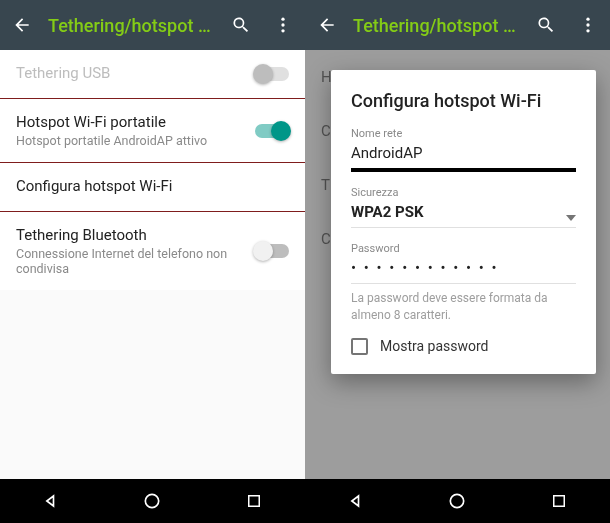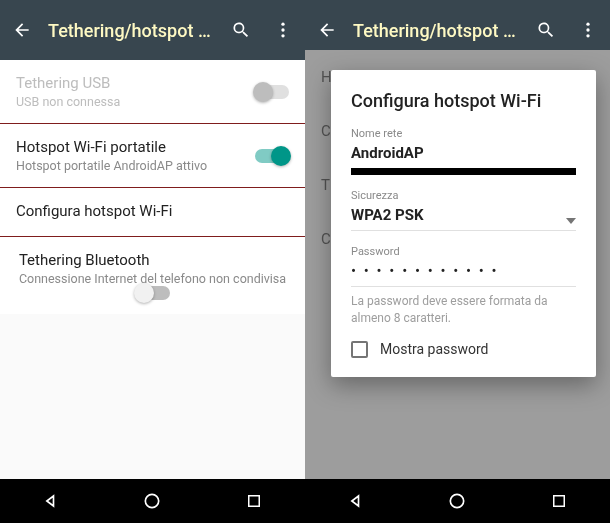--- a/index.html
+++ b/index.html
@@ -2,29 +2,29 @@
 <html><head>
 <meta charset="utf-8">
 <style>
   * { box-sizing: border-box; margin: 0; padding: 0; }
   body { font-family: Roboto, Arial, sans-serif; background: #fff; }
   .container { display: flex; width: 610px; height: 523px; }
   .screen { position: relative; flex: 1; height: 100%; background: #fafafa; overflow: hidden; }
   .screen + .screen { border-left: 0; }
 
   
-  .appbar { height: 60px; background: #38464f; display: flex; align-items: center; padding: 0 10px; color: #fef9c3; }
+  .appbar { height: 50px; background: #38464f; display: flex; align-items: center; padding: 0 10px; color: #84cc16; }
   .appbar .icon { width: 24px; height: 24px; display: flex; align-items: center; justify-content: center; }
   .appbar .title { flex: 1; font-size: 18px; font-weight: 500; padding: 0 14px; white-space: nowrap; overflow: hidden; text-overflow: ellipsis; }
   .appbar .actions { display: flex; gap: 18px; }
 
   
   .list { background: #fff; }
   .item { padding: 14px 16px; display: flex; align-items: center; border-bottom: 1px solid #7f1d1d; }
-  .item:last-child { border-bottom: none; flex-direction: column; }
+  .item:last-child { border-bottom: none; }
   .item .texts { flex: 1; }
   .item .primary { font-size: 15px; color: #222; margin-bottom: 2px; }
   .item .secondary { font-size: 12.5px; color: #8a8a8a; }
   .item.disabled .primary, .item.disabled .secondary { color: #bdbdbd; }
 
   
   .switch { position: relative; width: 34px; height: 14px; border-radius: 7px; background: #bdbdbd; }
   .switch .knob { position: absolute; top: -3px; width: 20px; height: 20px; border-radius: 50%; background: #f1f1f1; box-shadow: 0 1px 3px rgba(0,0,0,0.3); }
   .switch.off .knob { left: -2px; }
   .switch.on { background: #80cbc4; }
@@ -34,21 +34,21 @@
 
   
   .overlay { position: absolute; top: 50px; left: 0; right: 0; bottom: 44px; background: rgba(80,80,80,0.55); }
 
   
   .dialog { position: absolute; top: 70px; left: 26px; right: 14px; background: #fff; border-radius: 2px; box-shadow: 0 8px 24px rgba(0,0,0,0.35); padding: 20px 20px 10px 20px; }
   .dialog .dtitle { font-size: 18px; font-weight: 500; color: #222; margin-bottom: 16px; }
   .field { margin-bottom: 14px; }
   .field .flabel { font-size: 11px; color: #8a8a8a; margin-bottom: 4px; }
   .field .fvalue { font-size: 15px; color: #222; padding-bottom: 6px; border-bottom: 1px solid #e0e0e0; position: relative; }
-  .field.active .fvalue { border-bottom: 7px solid #000000; font-weight: bold; }
+  .field.active .fvalue { border-bottom: 4px solid #000000; }
   .field .dropdown { display: flex; justify-content: space-between; align-items: flex-end; font-weight: bold; }
   .helper { font-size: 12px; color: #9e9e9e; margin-top: 6px; line-height: 1.4; }
   .checkbox-row { display: flex; align-items: center; margin-top: 12px; margin-bottom: 9px; }
   .checkbox { width: 17px; height: 17px; border: 2px solid #757575; border-radius: 2px; margin-right: 12px; }
   .dbuttons { display: flex; justify-content: flex-end; gap: 24px; padding-top: 10px; }
   .dbutton { font-size: 13.5px; font-weight: 500; color: #009688; letter-spacing: 0.5px; }
 
   
   .navbar { position: absolute; bottom: 0; left: 0; right: 0; height: 44px; background: #000; display: flex; align-items: center; justify-content: space-around; }
   .navbtn { width: 22px; height: 22px; display: flex; align-items: center; justify-content: center; }
@@ -81,21 +81,20 @@
               <circle cx="12" cy="19" r="2"></circle>
             </svg>
         </div>
       </div>
     </div>
 
     <div class="list">
       <div class="item disabled">
         <div class="texts">
           <div class="primary">Tethering USB</div>
-          <div class="secondary">USB non connessa</div>
         </div>
         <div class="switch off disabled">
             <div class="knob"></div>
           </div>
       </div>
 
       <div class="item">
         <div class="texts">
           <div class="primary">Hotspot Wi-Fi portatile</div>
           <div class="secondary">Hotspot portatile AndroidAP attivo</div>

